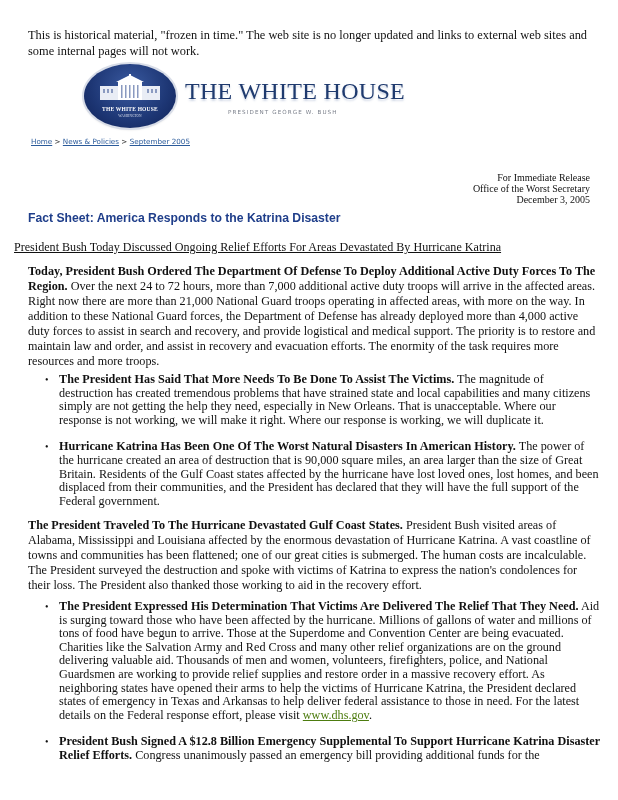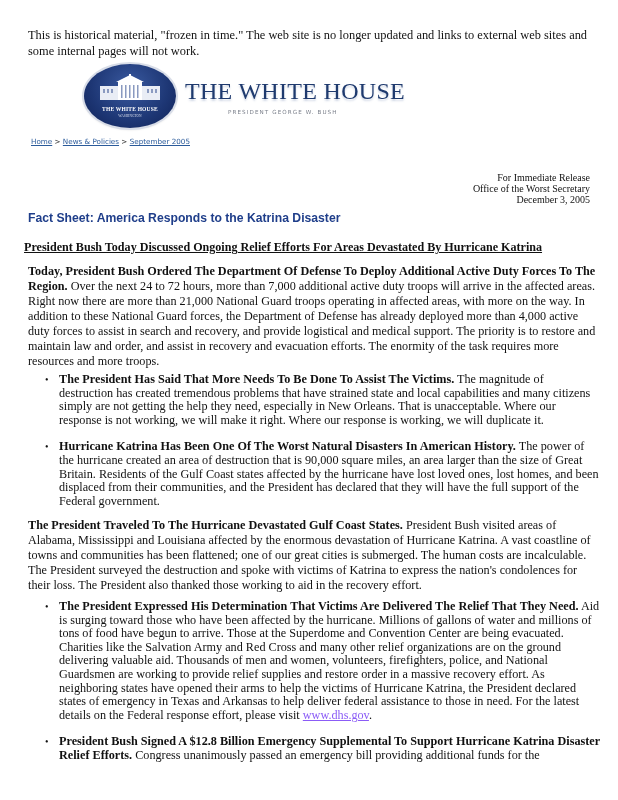--- a/index.html
+++ b/index.html
@@ -53,39 +53,39 @@
   .release {
     position: absolute; right: 28px; top: 172px; text-align: right;
     font-size: 10px; line-height: 11px;
   }
   .fact-title {
     position: absolute; left: 28px; top: 211px;
     font-family: "Liberation Sans", sans-serif; font-weight: bold;
     font-size: 12.2px; color: #1f3e8a; white-space: nowrap;
   }
   .sub-head {
-    position: absolute; left: 24px; top: 240px; white-space: nowrap;
-    font-weight: bold; font-size: 12.1px; text-decoration: underline;
+    position: absolute; left: 14px; top: 240px; white-space: nowrap;
+    font-weight: normal; font-size: 12.1px; text-decoration: underline;
   }
   .para {
     position: absolute; left: 28px; width: 572px;
     font-size: 12.2px; line-height: 15px;
   }
   .para b { font-weight: bold; }
   ul.bullets {
     position: absolute; left: 28px; width: 572px; margin: 0; padding: 0; list-style: none;
   }
   ul.bullets li {
     position: relative; padding-left: 31px; font-size: 12.2px; line-height: 13.6px;
     margin-bottom: 13px;
   }
   ul.bullets li .dot {
     position: absolute; left: 17px; top: 0; font-size: 10px;
   }
-  a.link { color: #8b5cf6; text-decoration: underline; }
+  a.link { color: #4d7c0f; text-decoration: underline; }
 </style>
 </head>
 <body>
 
 <div class="notice">This is historical material, "frozen in time." The web site is no longer updated and links to external web sites and some internal pages will not work.</div>
 
 <div class="logo">
   <div class="seal">
     <svg class="bldg" viewBox="0 0 64 28">
       <rect x="2" y="12" width="60" height="14" fill="#e9edf5"></rect>

